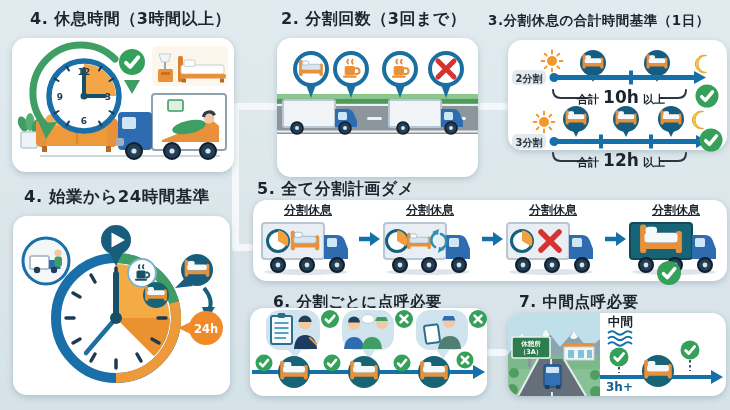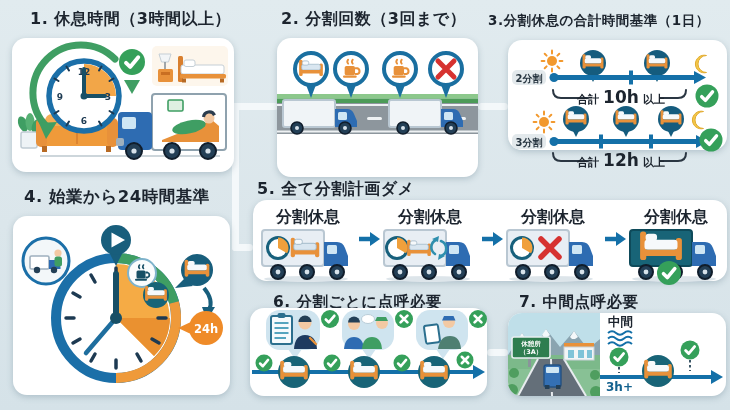--- a/index.html
+++ b/index.html
@@ -22,21 +22,21 @@
   .t1{left:30px;top:9px;font-size:16px;}
   .t2{left:281px;top:9px;font-size:16px;}
   .t3{left:488px;top:12px;font-size:13.5px;}
   .t4{left:24px;top:186px;font-size:16.5px;}
   .t5{left:257px;top:179px;font-size:16px;}
   .t6{left:253px;top:292px;font-size:15.5px;margin-left:20px;}
   .t7{left:519px;top:292px;font-size:15.5px;}
   .conn{position:absolute;background:#f4f8fa;border-radius:4px;}
   svg{display:block;}
   .s5group{position:absolute;top:0;text-align:center;}
-  .s5label{font-size:16px;font-weight:bold;color:#1c242e;line-height:14px;margin:10px 0 1px;}
+  .s5label{font-size:12px;font-weight:bold;color:#1c242e;line-height:14px;margin:3px 0 1px;text-decoration:underline;}
   .gap-arrow{position:absolute;}
   text{font-family:"DejaVu Sans","Liberation Sans",sans-serif;}
 </style>
 </head>
 <body>
 
 <div class="stage">
 
   <svg width="0" height="0" style="position:absolute" aria-hidden="true">
     <defs>
@@ -90,21 +90,21 @@
       </g>
     </defs>
   </svg>
 
   <div class="conn" style="left:232px;top:103px;width:46px;height:7px;"></div>
   <div class="conn" style="left:478px;top:103px;width:30px;height:7px;"></div>
   <div class="conn" style="left:232px;top:103px;width:7px;height:148px;"></div>
   <div class="conn" style="left:232px;top:244px;width:21px;height:7px;"></div>
   <div class="conn" style="left:487px;top:349px;width:21px;height:7px;"></div>
 
-  <div class="title t1">1. 休息時間（3時間以上）</div>
+  <div class="title t1">4. 休息時間（3時間以上）</div>
   <div class="title t2">2. 分割回数（3回まで）</div>
   <div class="title t3">3.分割休息の合計時間基準（1日）</div>
   <div class="title t4">4. 始業から24時間基準</div>
   <div class="title t5">5. 全て分割計画ダメ</div>
   <div class="title t6">6. 分割ごとに点呼必要</div>
   <div class="title t7">7. 中間点呼必要</div>
 
   <div class="card" style="left:12px;top:38px;width:222px;height:134px;">
     <svg width="222" height="134" viewBox="0 0 222 134">
       <line x1="28" y1="118" x2="208" y2="118" stroke="#cdd6db" stroke-width="2"></line>

